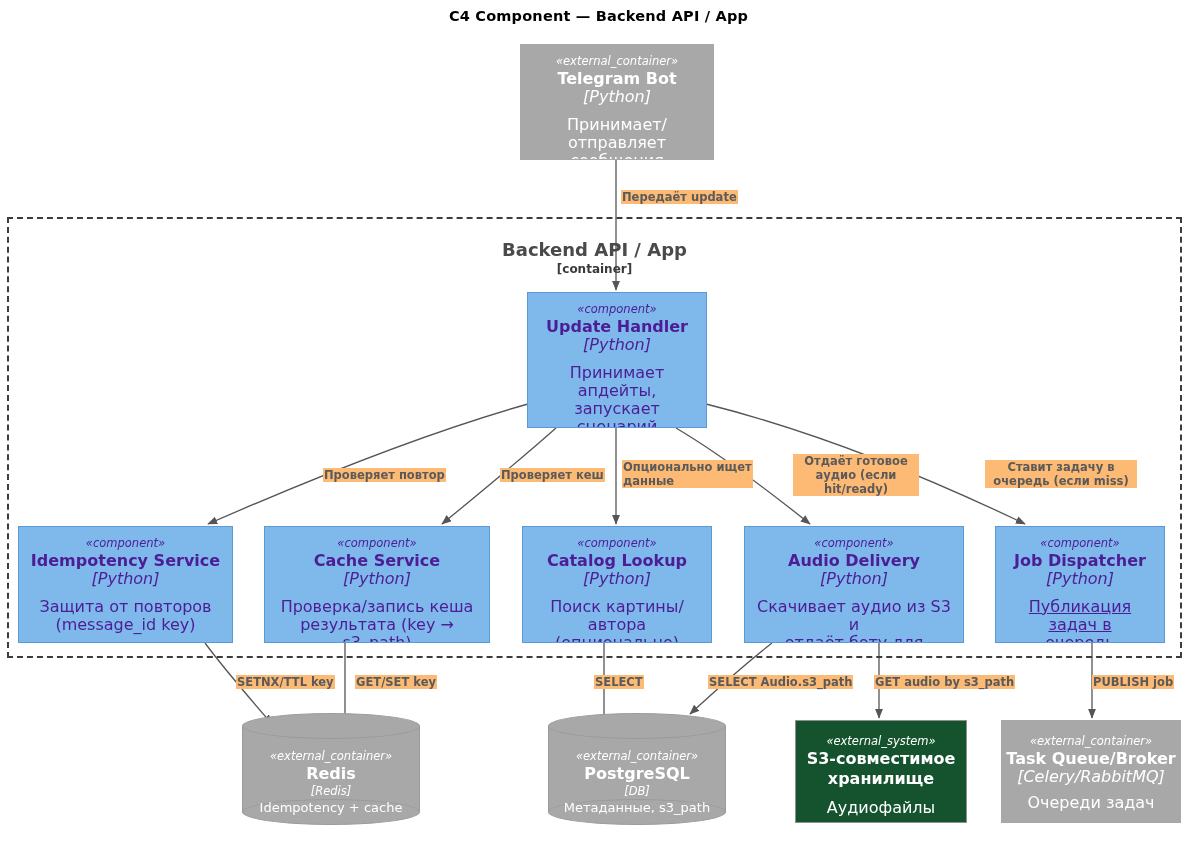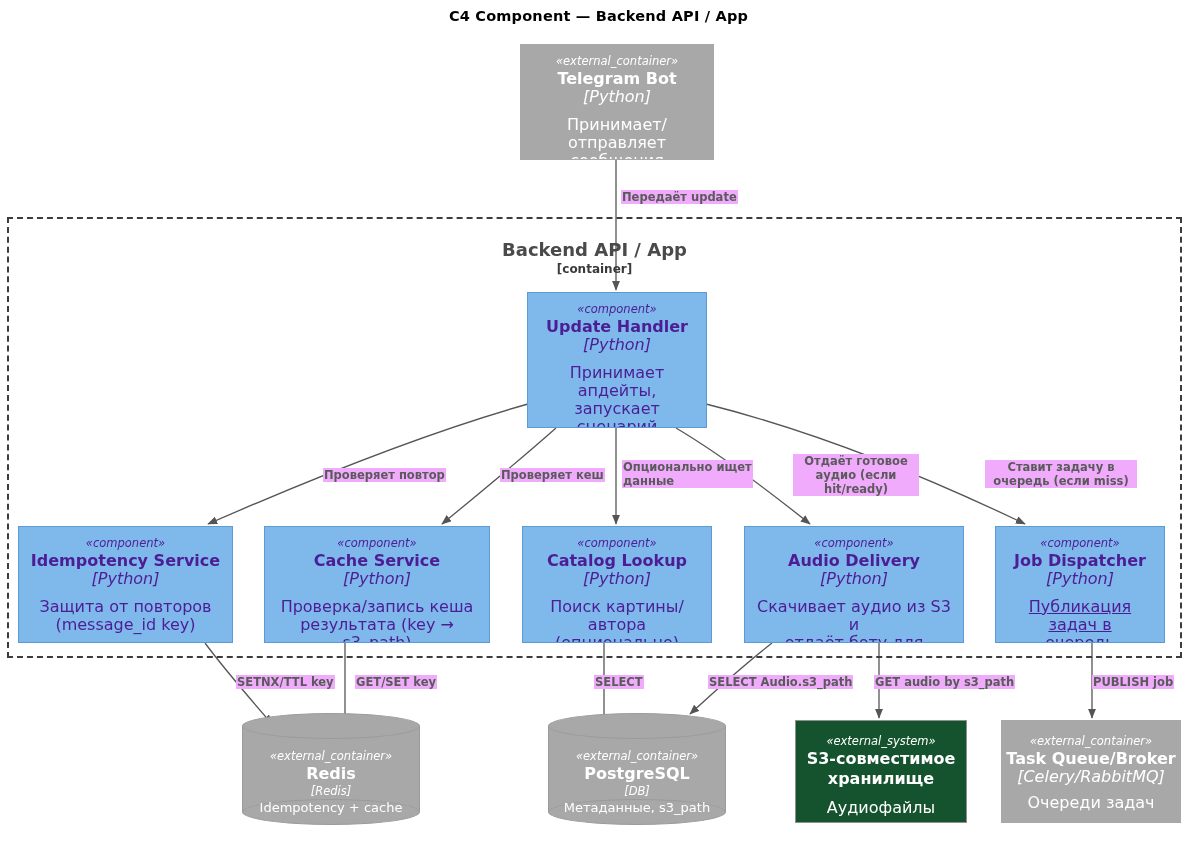--- a/index.html
+++ b/index.html
@@ -183,21 +183,21 @@
     line-height: 18px;
   }
   .edge-label {
     position: absolute;
     color: #5a5a5a;
     font-size: 11.5px;
     font-weight: bold;
     line-height: 14px;
     text-align: center;
     white-space: pre-line;
-    background: #f0abfc;
+    background: #fdba74;
     padding: 0 1px;
   }
   .edge-label.left { text-align: left; }
 </style>
 </head>
 <body>
 
 <div id="canvas">
 
   <div class="diagram-title">C4 Component — Backend API / App</div>

